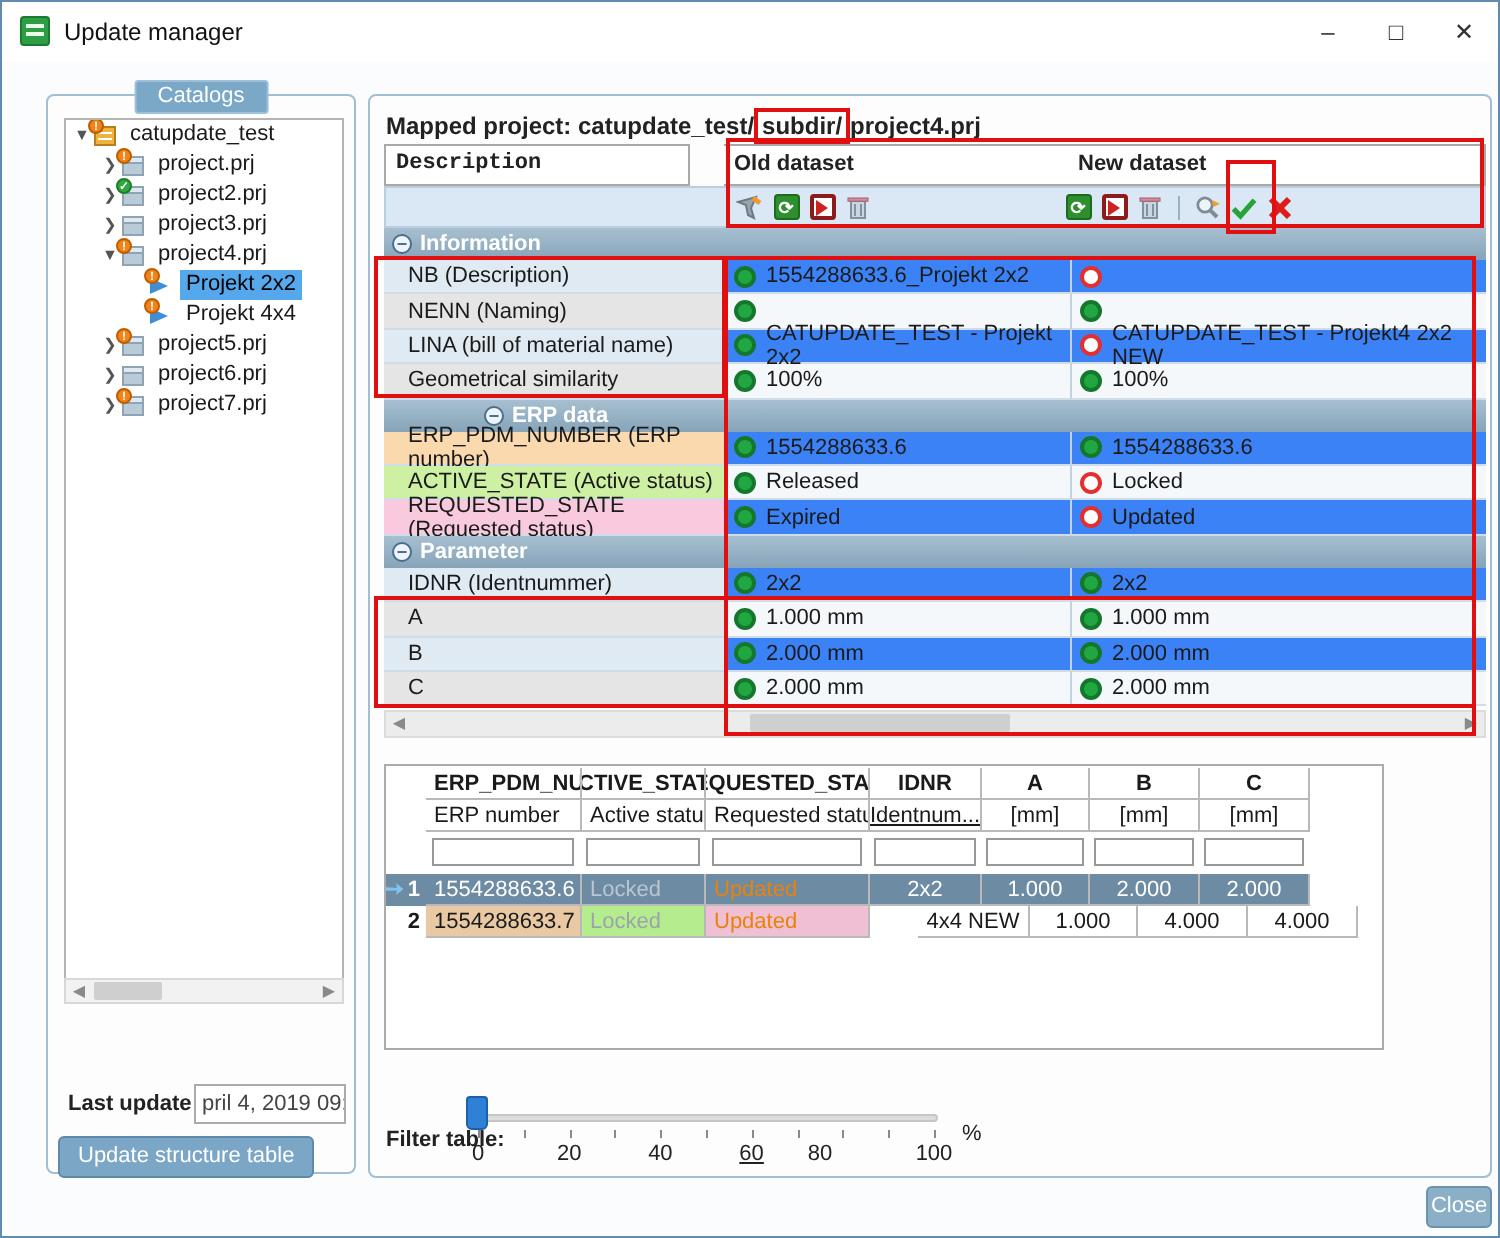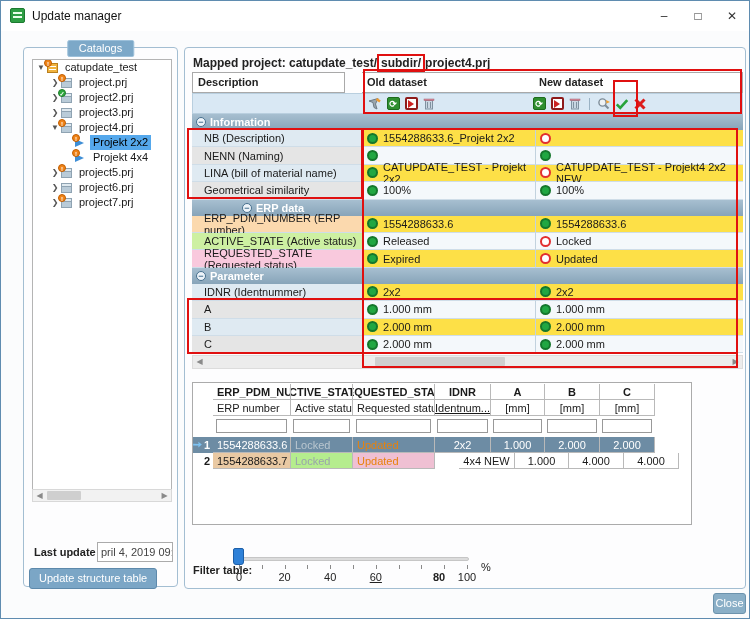--- a/index.html
+++ b/index.html
@@ -62,21 +62,21 @@
   .icon-box { width:13px; height:13px; border-radius:2px; display:flex; align-items:center; justify-content:center; color:#fff; font-size:9px; font-weight:bold; }
 
   
   .sect-hdr { position:absolute; left:7px; width:551px; height:16px; background:linear-gradient(#a7bfd0,#87a4b9); color:#fff; font-weight:bold; line-height:16px; }
   .sect-hdr .minus-icon { display:inline-block; width:10px; height:10px; margin:3px 4px 0 4px; background:#eef4fa; border:1px solid #46708e; border-radius:50%; color:#46708e; font-size:9px; line-height:8px; text-align:center; vertical-align:top; }
   .map-row { position:absolute; left:7px; width:551px; display:flex; }
   .map-label { width:170px; padding-left:12px; border-bottom:1px solid #cfdde8; display:flex; align-items:center; }
   .map-val { border-left:1px solid #c2d2de; border-bottom:1px solid #cfdde8; display:flex; align-items:center; padding-left:4px; gap:5px; }
   .val-old { width:173px; } .val-new { width:208px; }
   .bg-normal { background:#dfeaf2; } .bg-normal2 { background:#e5e5e5; }
-  .vbg { background:#fde047; } .vbg2 { background:#f4f8fb; }
+  .vbg { background:#3b82f6; } .vbg2 { background:#f4f8fb; }
   .bg-peach { background:#fbd9ae; } .bg-green { background:#cdf0a2; } .bg-pink { background:#f9c9dd; }
   .status-dot { flex:none; width:11px; height:11px; border-radius:50%; }
   .dot-ok { background:#21a742; border:2px solid #15772c; }
   .dot-changed { background:#fff; border:2px solid #e23030; }
 
   
   #map-scroll { left:7px; top:307px; width:551px; height:14px; background:#ececec; border:1px solid #dcdcdc; position:absolute; }
   #map-scroll .thumb { left:182px; width:130px; }
 
   
@@ -220,21 +220,21 @@
     <div id="update-structure-btn">Update structure table</div>
   </div>
 
   <div class="group" id="linemapping-group">
     <div class="group-label" id="linemapping-label">Line mapping</div>
 
     <div id="mapped-project">
       <span>Mapped project: catupdate_test/</span><span id="mapped-highlight">subdir/</span><span>project4.prj</span>
     </div>
 
-    <div class="hdr-cell" style="left:7px; top:24px; width:153px;">Description</div>
+    <div class="hdr-cell" style="left:7px; top:24px; width:153px;font-family:Liberation Mono, monospace;">Description</div>
     <div class="hdr-cell" style="left:177px; top:24px; width:173px; border-left:none;">Old dataset</div>
     <div class="hdr-cell" style="left:349px; top:24px; width:209px; border-left:none;">New dataset</div>
 
     <div id="toolbar-row">
       <div class="tb-zone" id="toolbar-old" style="margin-left:175px;">
           <span class="tb-icon">
             <svg width="14" height="14" viewBox="0 0 14 14">
               <path d="M1 4 L10 1.5 L7.5 7 L9 12 L6 10.5 L5 5.5 Z" fill="#9aa6ae" stroke="#6d7a84"></path>
               <path d="M8.5 2 L12 4.5" stroke="#f09a2e" stroke-width="2.4"></path>
             </svg>
@@ -536,21 +536,21 @@
         <div class="tick" style="left: 99.6px;"></div>
         <div class="tick-label" style="left: 99.6px;">20</div>
         <div class="tick" style="left: 122.4px;"></div>
         <div class="tick" style="left: 145.2px;"></div>
         <div class="tick-label" style="left: 145.2px;">40</div>
         <div class="tick" style="left: 168px;"></div>
         <div class="tick" style="left: 190.8px;"></div>
         <div class="tick-label" style="left: 190.8px; text-decoration: underline;">60</div>
         <div class="tick" style="left: 213.6px;"></div>
         <div class="tick" style="left: 236.4px;"></div>
-        <div class="tick-label" style="left: 254px; font-weight: bold;">80</div>
+        <div class="tick-label" style="left: 225px;">80</div>
         <div class="tick" style="left: 259.2px;"></div>
         <div class="tick" style="left: 282px;"></div>
         <div class="tick-label" style="left: 282px;">100</div>
       </div>
     <div id="percent-sign">%</div>
   </div>
 
   <div id="close-btn">Close</div>
 
   <div class="anno" style="left:362px; top:68px;  width:379px; height:45px;"></div>

